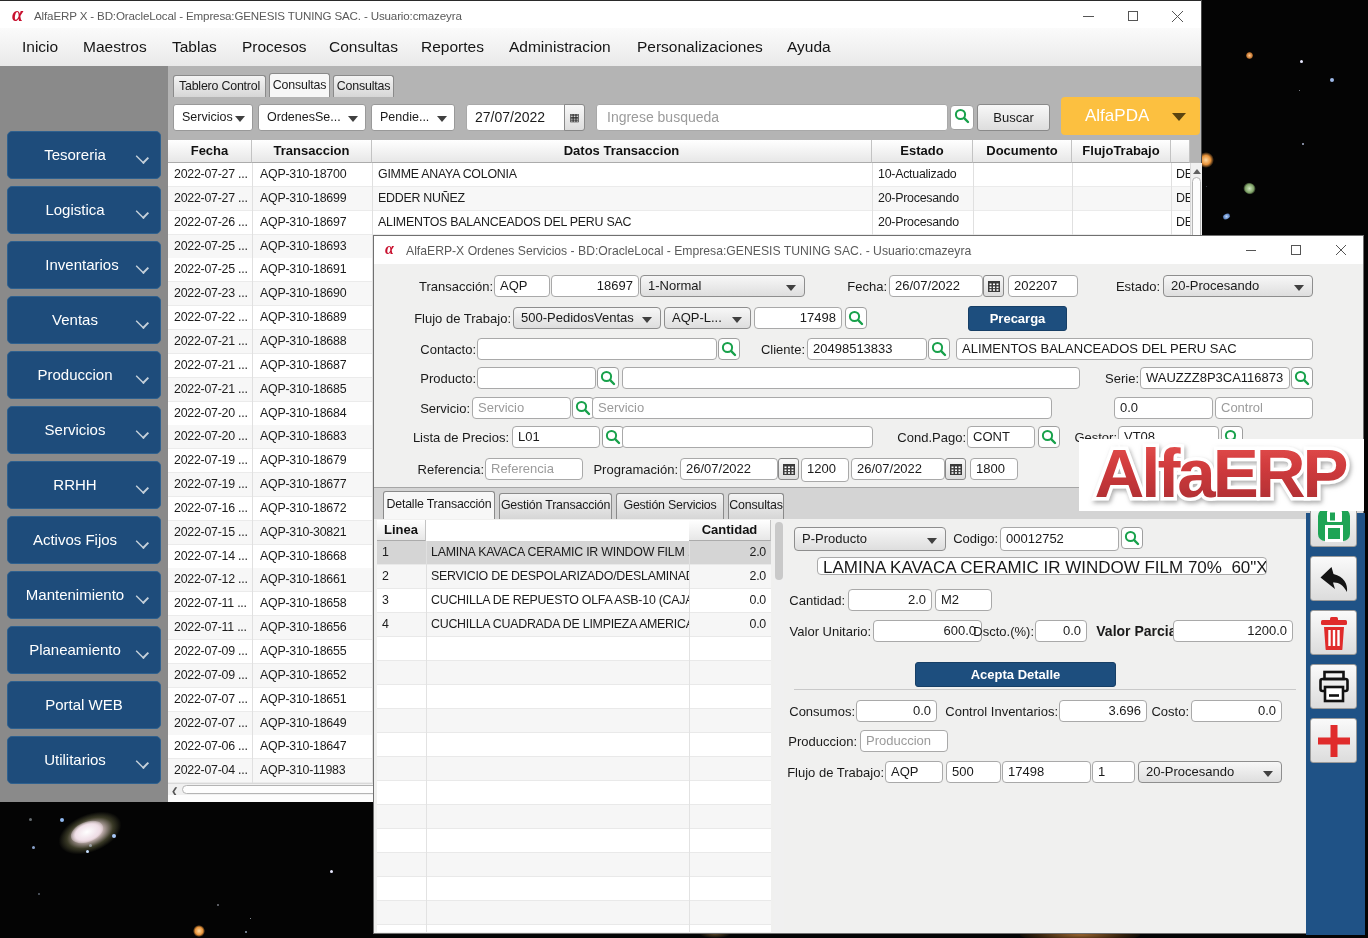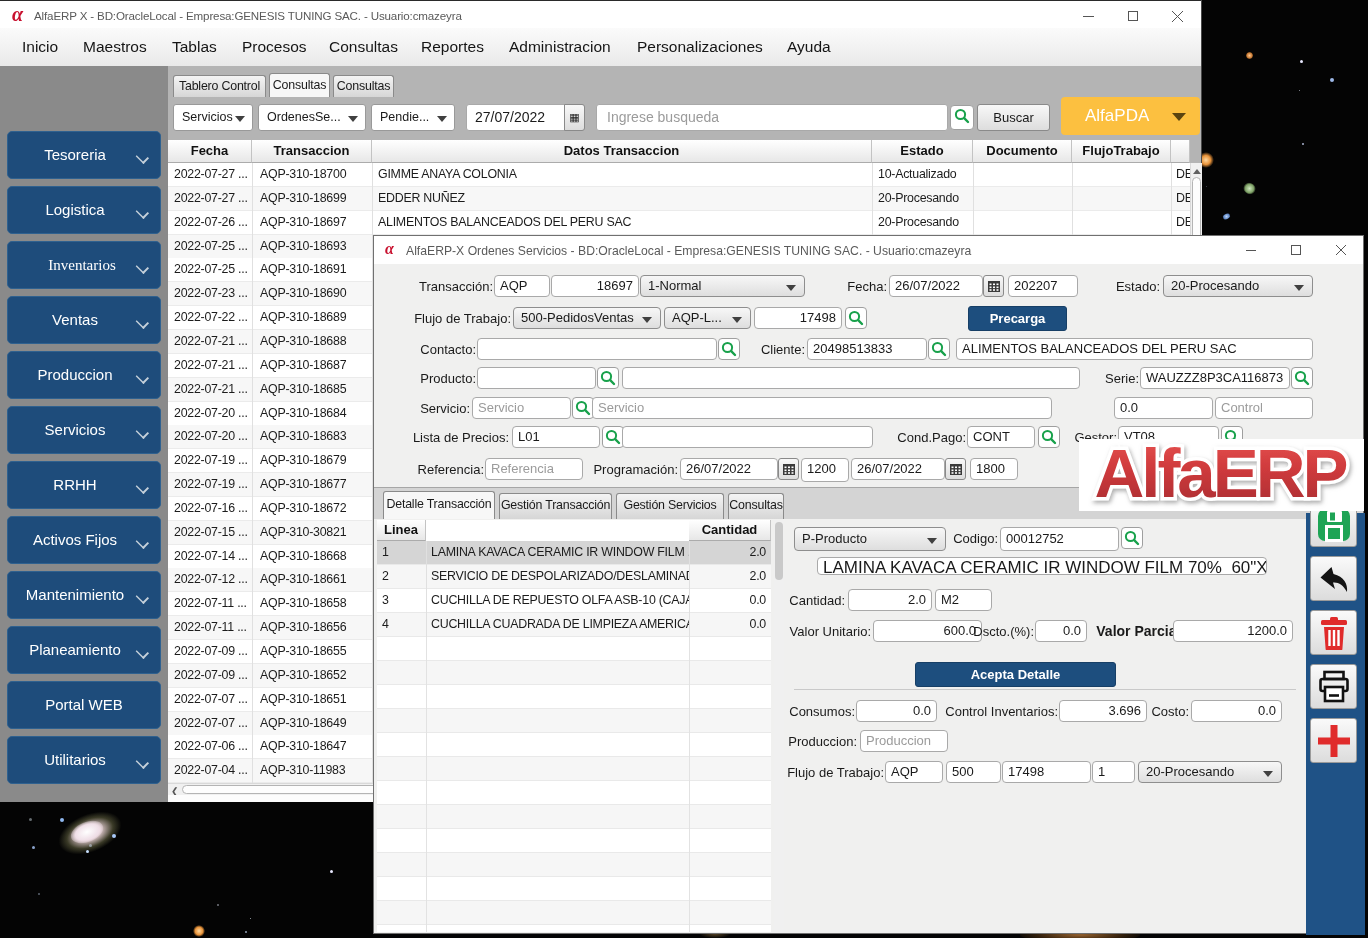--- a/index.html
+++ b/index.html
@@ -212,21 +212,21 @@
 <span style="left:242px">Procesos</span>
         <span style="left:329px">Consultas</span>
         <span style="left:421px">Reportes</span>
 <span style="left:509px">Administracion</span>
         <span style="left:637px">Personalizaciones</span>
         <span style="left:787px">Ayuda</span>
 </div>
 <div id="sidebar"></div>
 <div class="sbtn" style="top:186px;padding-right:18px;">Logistica<i></i></div>
 <div class="sbtn" style="top:131px;padding-right:18px;">Tesoreria<i></i></div>
-<div class="sbtn" style="top:241px;padding-right:4px;font-family:Liberation Serif, serif;">Inventarios<i></i></div>
+<div class="sbtn" style="top:241px;padding-right:4px;">Inventarios<i></i></div>
 <div class="sbtn" style="top:296px;padding-right:18px;">Ventas<i></i></div>
 <div class="sbtn" style="top:351px;padding-right:18px;">Produccion<i></i></div>
 <div class="sbtn" style="top:406px;padding-right:18px;">Servicios<i></i></div>
 <div class="sbtn" style="top:461px;padding-right:18px;">RRHH<i></i></div>
 <div class="sbtn" style="top:516px;padding-right:18px;">Activos Fijos<i></i></div>
 <div class="sbtn" style="top:571px;padding-right:18px;">Mantenimiento<i></i></div>
 <div class="sbtn" style="top:681px;">Portal WEB</div>
 <div class="sbtn" style="top:626px;padding-right:18px;">Planeamiento<i></i></div>
 <div class="sbtn" style="top:736px;padding-right:18px;">Utilitarios<i></i></div>
 

